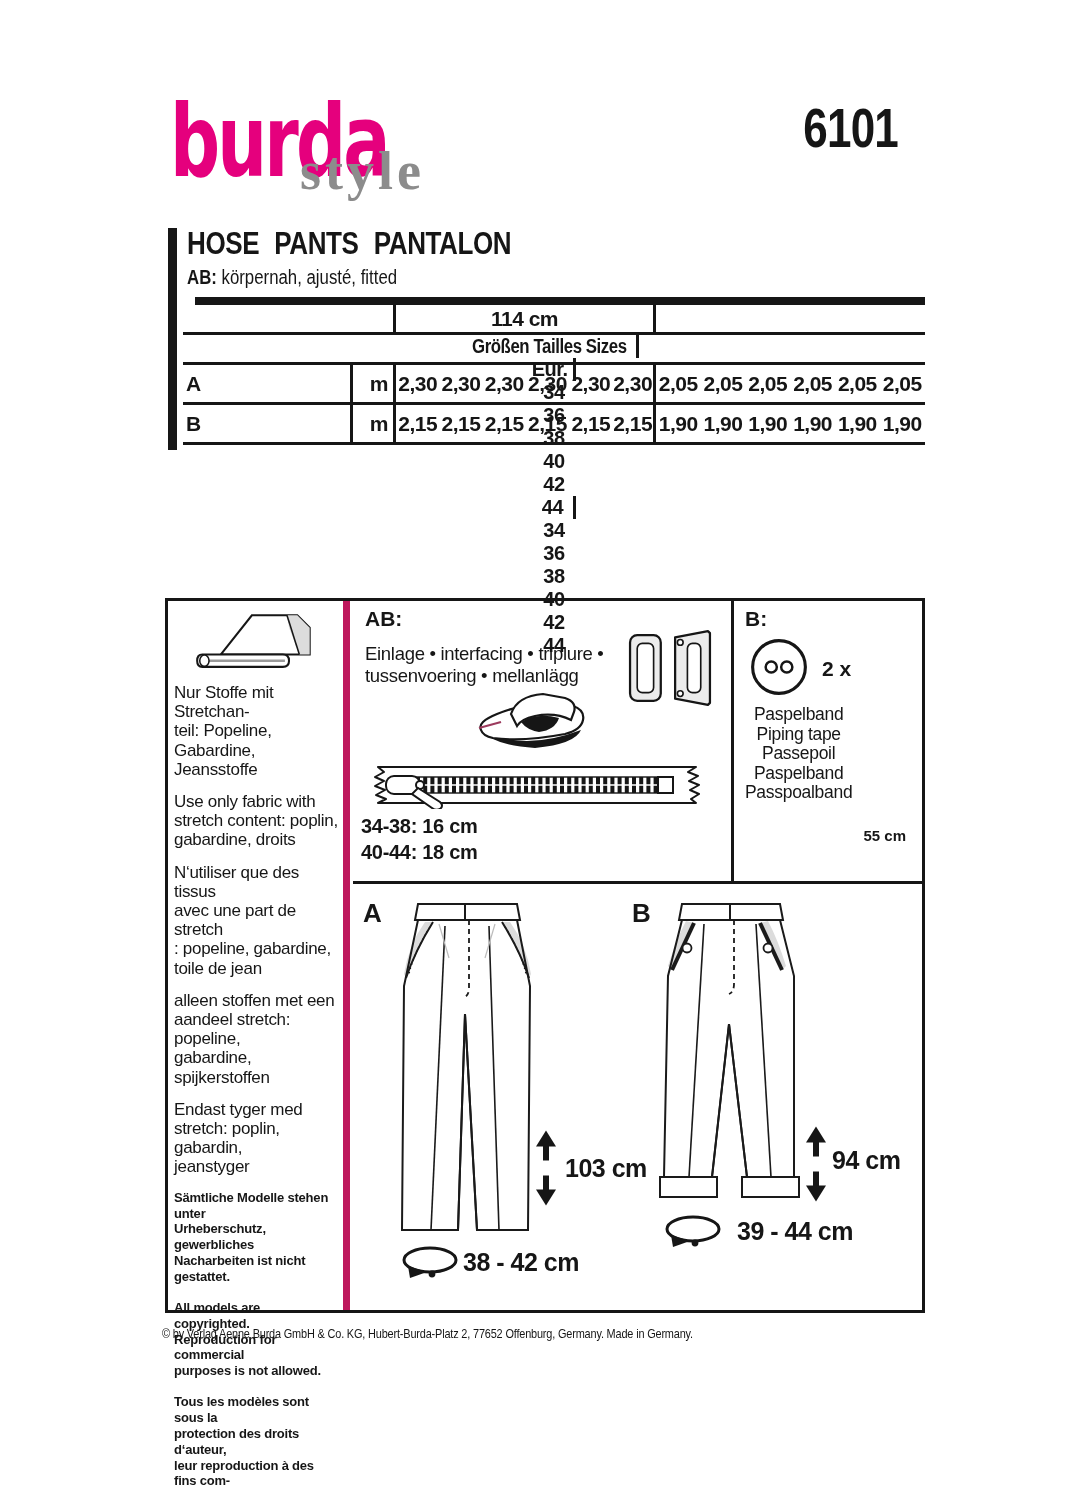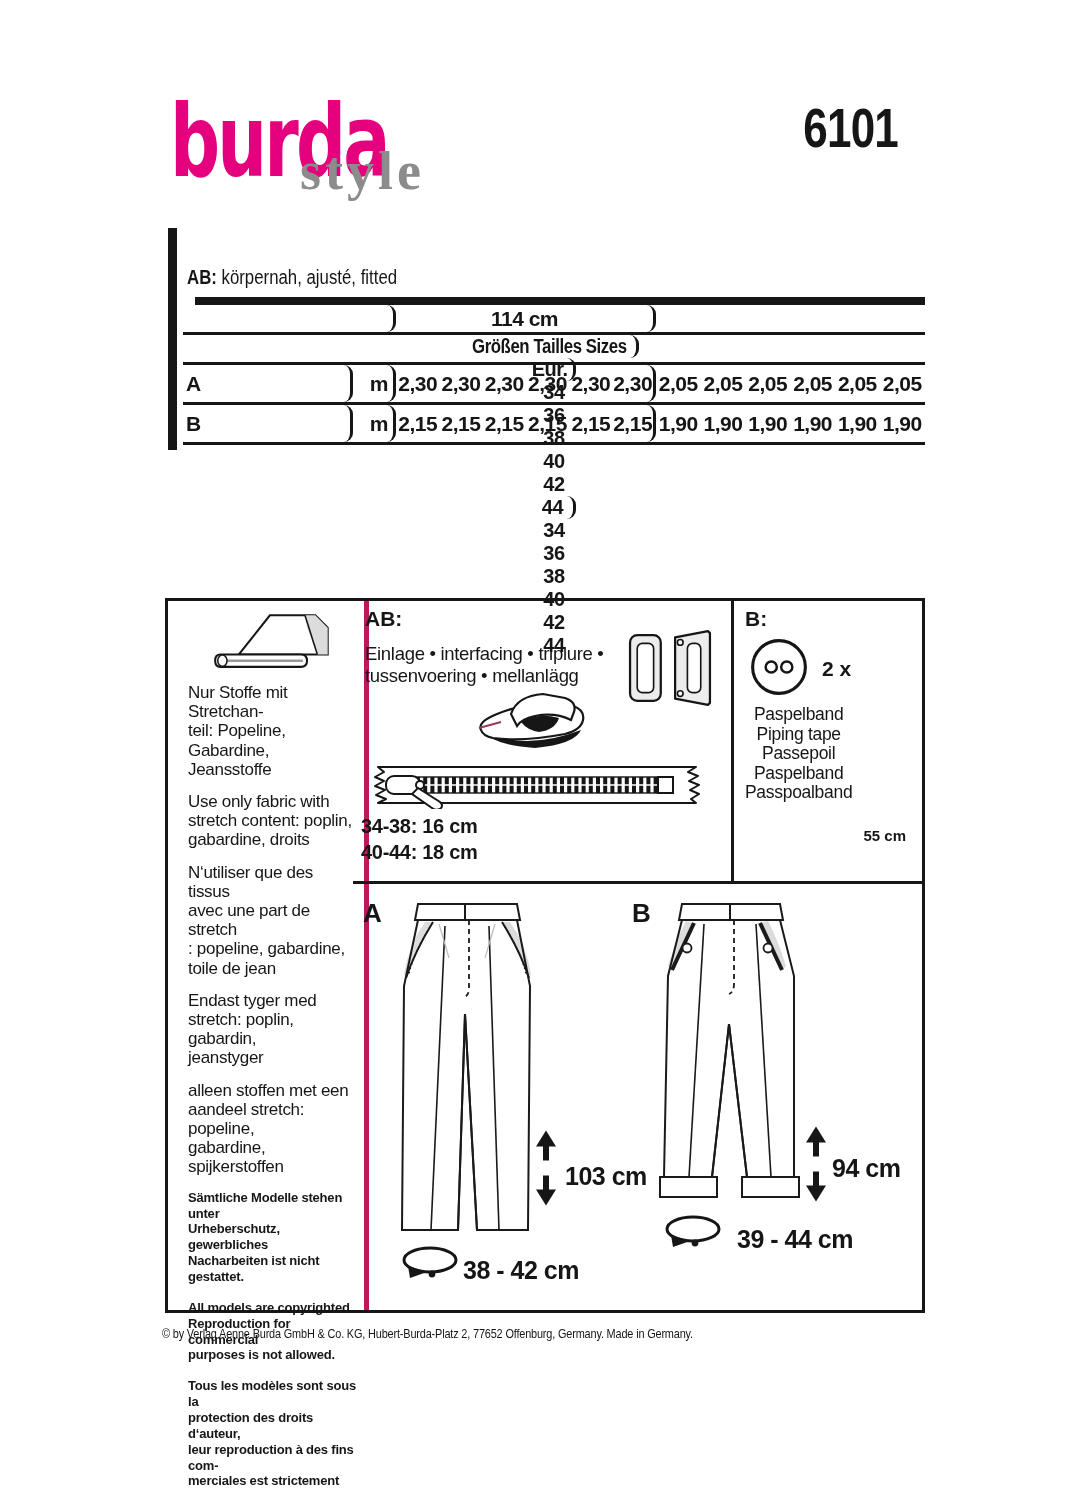--- a/index.html
+++ b/index.html
@@ -25,64 +25,65 @@
   .subtitle{left:187px;top:266px;font-size:20px;line-height:1.1;}
 
   
   .ftable{left:183px;top:297px;width:742px;font-weight:bold;}
   .ftable .topbar{margin-left:12px;width:730px;height:8px;background:#161616;}
   .frow{display:flex;border-bottom:3px solid #161616;align-items:center;}
   .frow.r1{height:27px;font-size:21px;}
   .frow.r2{height:27px;font-size:20px;flex-direction:column;}
   .frow.rA{height:37px;font-size:21px;}
   .frow.rB{height:37px;font-size:21px;}
-  .cell{box-sizing:border-box;height:100%;display:flex;align-items:center;justify-content:center;letter-spacing:-0.5px;border-radius:9px;}
+  .cell{box-sizing:border-box;height:100%;display:flex;align-items:center;justify-content:center;letter-spacing:-0.5px;}
   .c-label{width:170px;justify-content:flex-start;padding-left:3px;}
   .c-eur{width:43px;justify-content:flex-end;padding-right:5px;}
   .c-size{width:43.3px;}
   .c-size2{width:44.8px;}
   .c-blank{width:213px;}
   .c-g1{width:260px;}
   .c-g2{width:269px;}
   .vr{border-right:3px solid #161616;}
 
   
   .lower-box{left:165px;top:598px;width:760px;height:715px;border:3px solid #161616;box-sizing:border-box;}
-  .left-col{left:0;top:0;width:201px;height:709px;border-right:5px solid #be185d;box-sizing:border-box;
-            padding:4px 5px 0 20px;}
+  .left-col{left:0;top:0;width:182px;height:709px;border-right:7px solid #be185d;box-sizing:border-box;
+            padding:4px 5px 0 6px;}
   .fab-note{font-size:17px;line-height:1.13;letter-spacing:-0.3px;margin:0 0 13px 0;}
   .copy-note{font-size:13px;line-height:1.22;font-weight:bold;letter-spacing:-0.2px;margin:0 0 15px 0;}
   .fabric-icon-wrap{width:128px;height:64px;margin:2px auto 12px auto;}
 
   .ab-zone{left:185px;top:0;width:378px;height:280px;border-right:3px solid #161616;border-bottom:3px solid #161616;box-sizing:content-box;}
   .b-zone{left:566px;top:0;width:188px;height:280px;border-bottom:3px solid #161616;}
   .views-zone{left:185px;top:283px;width:569px;height:426px;}
 
   .zone-label{font-size:21px;font-weight:bold;}
   .interfacing{font-size:18.5px;line-height:1.17;letter-spacing:-0.3px;}
   .zip-len{font-size:20px;font-weight:bold;line-height:1.28;letter-spacing:-0.3px;}
   .piping{font-size:17.5px;line-height:1.12;letter-spacing:-0.3px;text-align:center;}
   .piping-len{font-size:15px;font-weight:bold;right:16px;left:auto;}
   .count{font-size:21px;font-weight:bold;}
   .view-label{font-size:26px;font-weight:bold;}
-  .measure{font-size:25px;font-weight:bold;letter-spacing:-0.5px;margin-top:8px;}
+  .measure{font-size:25px;font-weight:bold;letter-spacing:-0.5px;}
 
   .footer{left:162px;top:1326px;font-size:13px;letter-spacing:-0.2px;}
   svg{display:block;}
 </style>
 </head>
 <body>
 
 <div class="sheet">
 
   <div class="abs logo-main">burda</div>
   <div class="abs logo-sub">style</div>
   <div class="abs pattern-number">6101</div>
 
   <div class="abs title-accent"></div>
+  <div class="abs title"><span class="cond">HOSE PANTS PANTALON</span></div>
   <div class="abs subtitle"><span class="cond"><span class="b">AB:</span>&nbsp;<span>körpernah, ajusté, fitted</span></span></div>
 
   <div class="abs ftable">
     <div class="topbar"></div>
     <div class="frow r1">
       <div class="cell c-blank vr"></div>
       <div class="cell c-g1 vr">114 cm</div>
     </div>
     <div class="frow r2">
       <div class="cell c-label vr">
@@ -152,26 +153,26 @@
       <p class="fab-note pre">Nur Stoffe mit Stretchan-
 teil: Popeline, Gabardine,
 Jeansstoffe</p>
       <p class="fab-note pre">Use only fabric with
 stretch content: poplin,
 gabardine, droits</p>
       <p class="fab-note pre">N‘utiliser que des tissus
 avec une part de stretch
 : popeline, gabardine,
 toile de jean</p>
+      <p class="fab-note pre">alleen stoffen met een
+aandeel stretch: popeline,
+gabardine, spijkerstoffen</p>
       <p class="fab-note pre">Endast tyger med
 stretch: poplin, gabardin,
 jeanstyger</p>
-      <p class="fab-note pre">alleen stoffen met een
-aandeel stretch: popeline,
-gabardine, spijkerstoffen</p>
       <p class="copy-note pre" style="margin-top:8px;">Sämtliche Modelle stehen unter
 Urheberschutz, gewerbliches
 Nacharbeiten ist nicht gestattet.</p>
       <p class="copy-note pre">All models are copyrighted.
 Reproduction for commercial
 purposes is not allowed.</p>
       <p class="copy-note pre">Tous les modèles sont sous la
 protection des droits d‘auteur,
 leur reproduction à des fins com-
 merciales est strictement interdite.</p>

